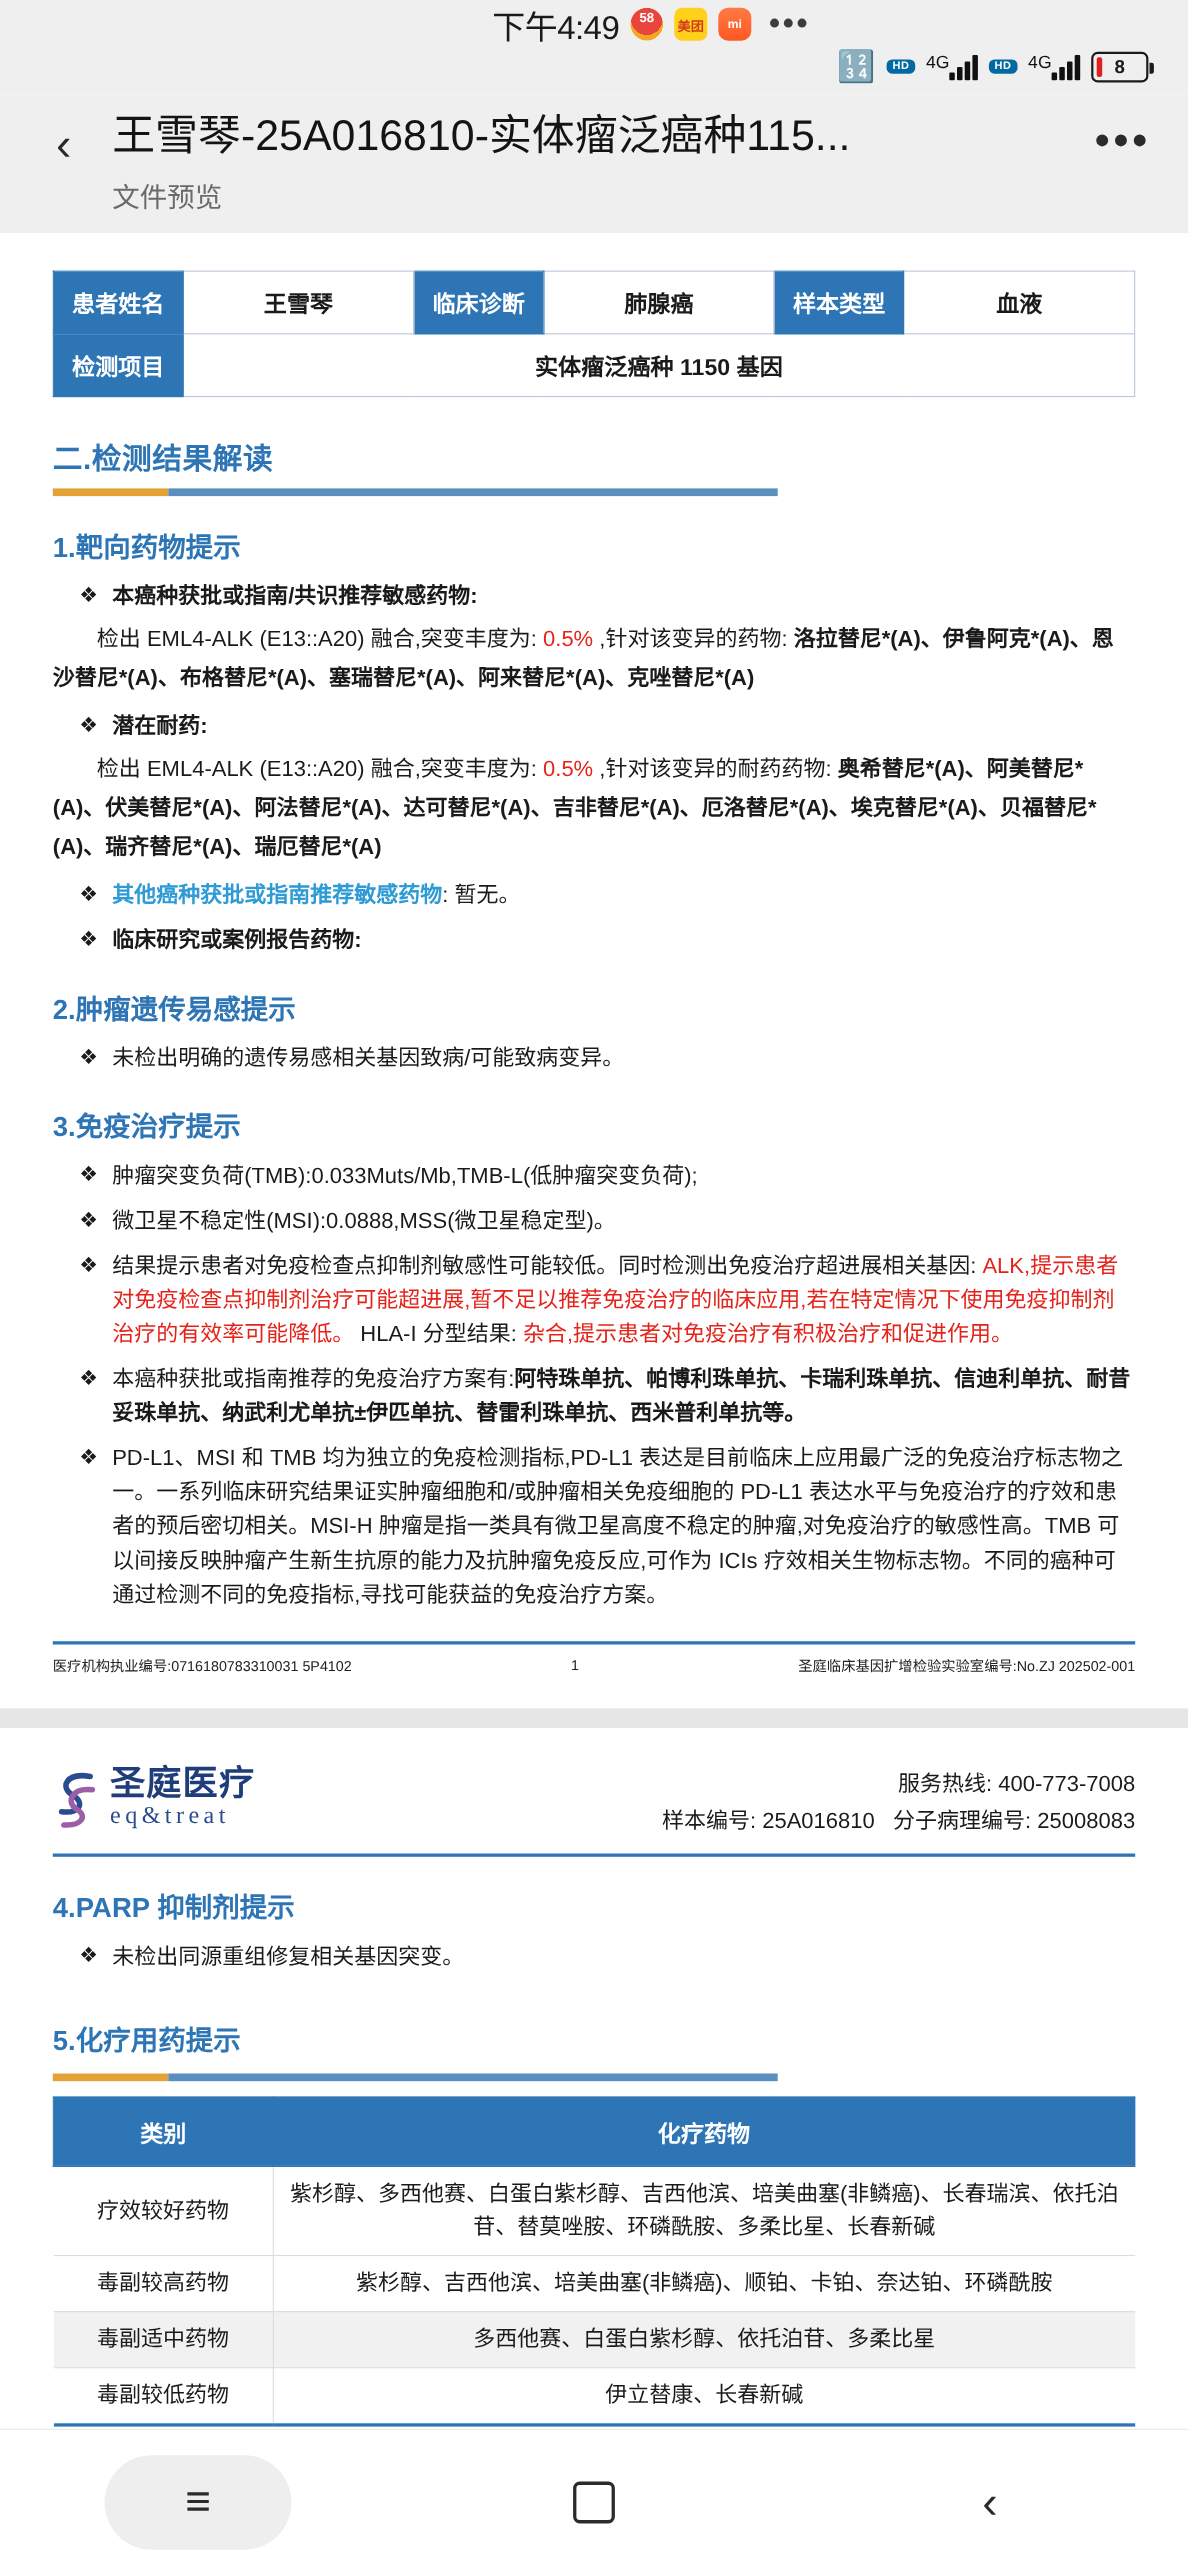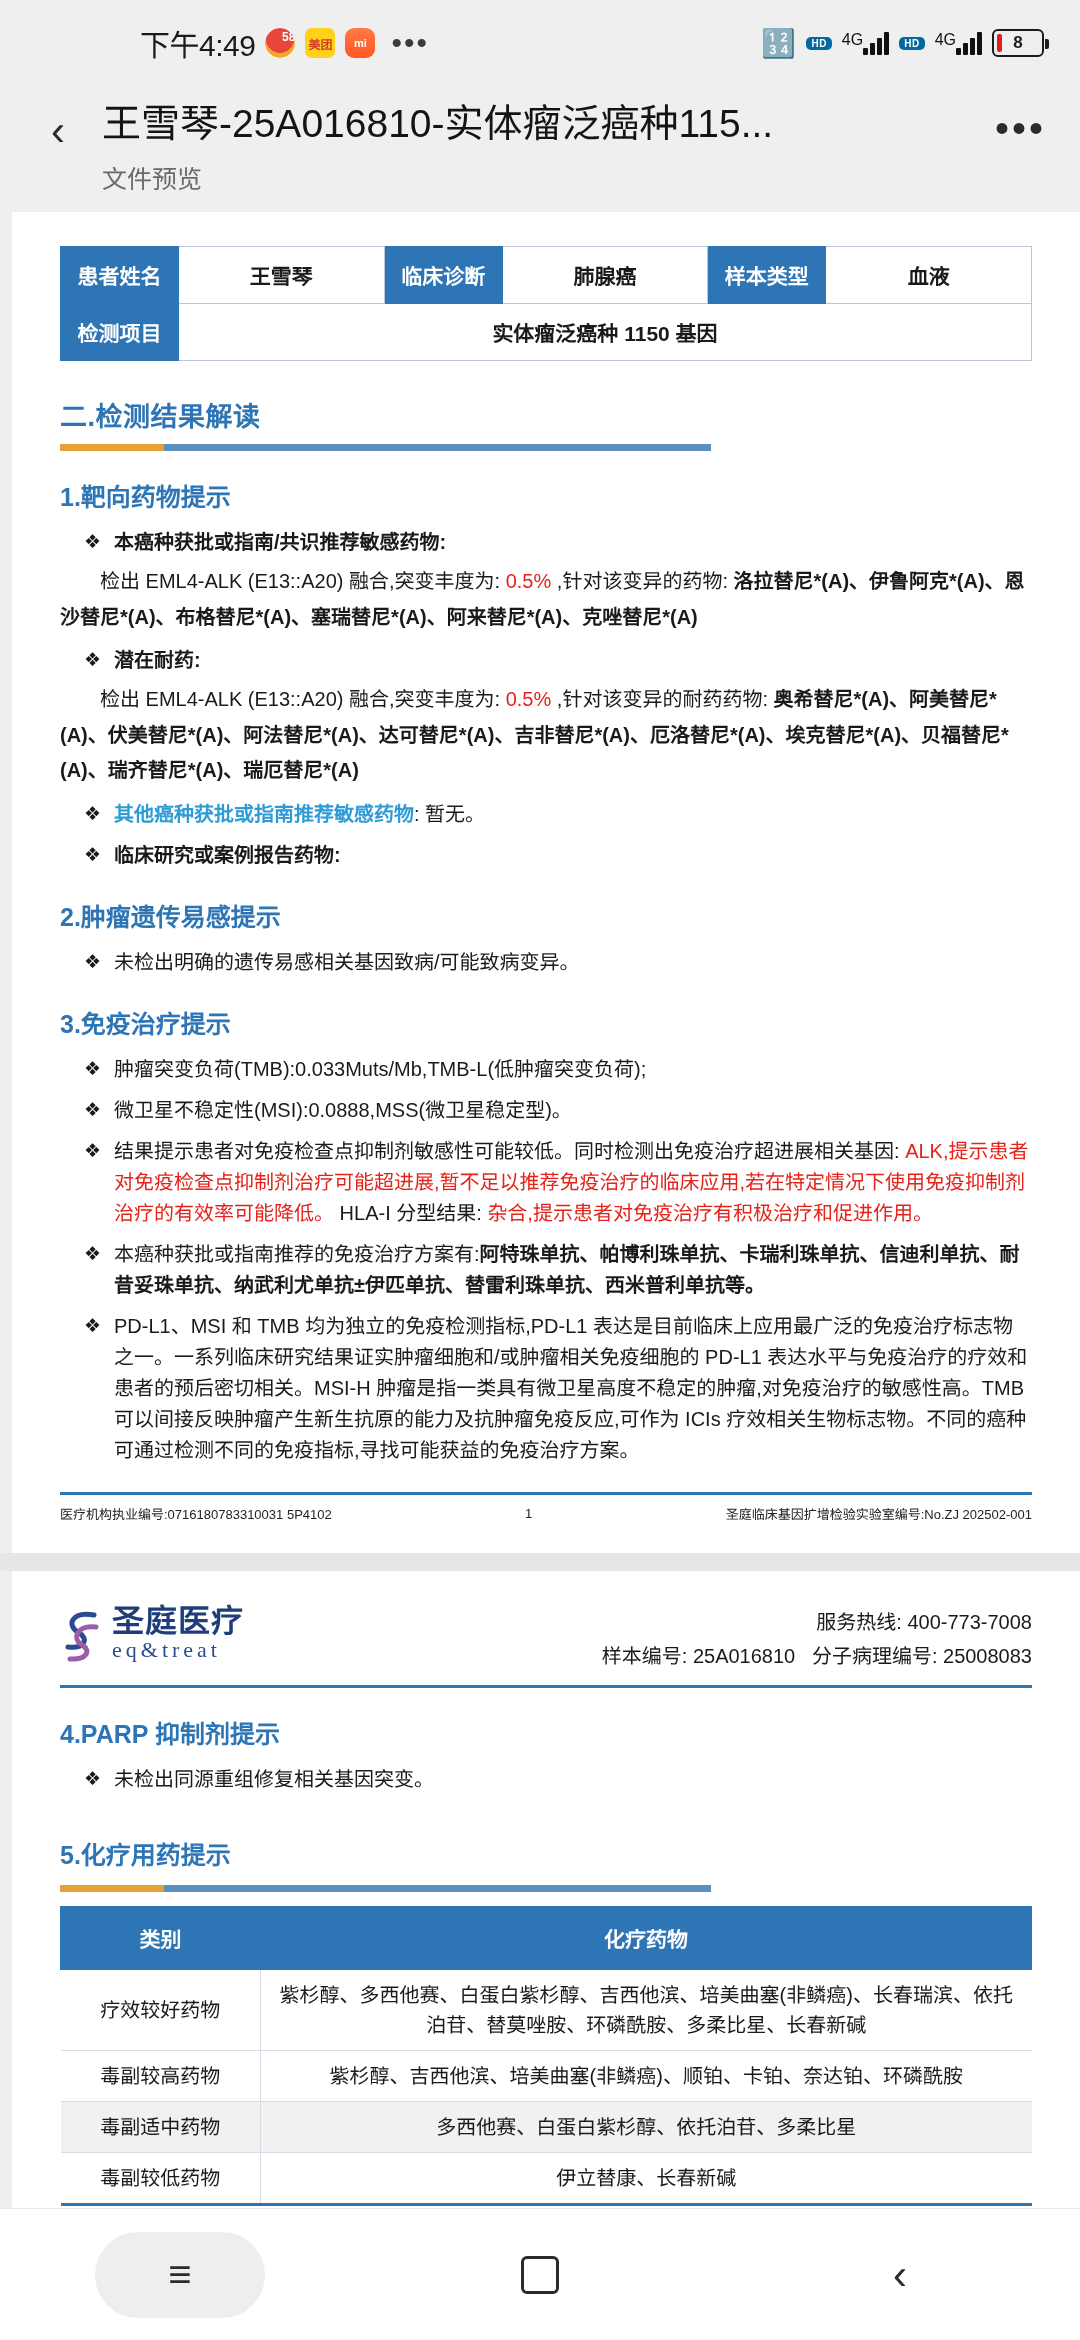--- a/index.html
+++ b/index.html
@@ -13,39 +13,40 @@
   body { position: relative; }
 
   
   .statusbar {
     height: 86px;
     background: #efeff0;
     display: flex;
     align-items: center;
     padding: 0 36px 0 0;
     position: relative;
+    flex-direction: column;
   }
   .sb-left {
     display: flex; align-items: center; gap: 10px;
     margin-left: 140px;
   }
   .sb-time {
     font-size: 30px; color: #1a1a1a; letter-spacing: -0.5px;
     font-family: "Liberation Sans", sans-serif;
   }
   .sb-badge {
     width: 30px; height: 30px; border-radius: 8px;
     display: inline-flex; align-items: center; justify-content: center;
     font-size: 13px; color: #fff; font-weight: bold; overflow: hidden;
   }
   .badge-58 { background: #ffffff; border-radius: 50%; position: relative; }
   .badge-58 .b58 {
     display:block; width:30px; height:30px; border-radius:50%;
     background: radial-gradient(circle at 50% 35%, #e8453c 0 58%, #f5a623 58% 100%);
-    color:#fff; font-size:12px; line-height:18px; text-align:right;
+    color:#fff; font-size:12px; line-height:18px; text-align:center;
   }
   .badge-mt { background: #ffd11a; color: #d23c1e; font-size: 12px; border-radius:7px;}
   .badge-mi { background: linear-gradient(180deg,#ff7a45,#ff5722); border-radius: 9px; }
   .badge-mi span { color:#fff; font-size: 11px; }
   .sb-dots { font-size: 30px; color: #3c3c3c; letter-spacing: 2px; margin-left: 6px;}
   .sb-right {
     margin-left: auto; display: flex; align-items: center; gap: 10px;
   }
   .ic { display:inline-block; }
   .ic-bt { font-size: 28px; color:#111; }
@@ -94,21 +95,20 @@
     flex:0 0 70px; text-align:right; font-size:40px; color:#2b2b2b;
     letter-spacing:3px; margin-top: 6px;
   }
 
   
   .doc { background:#efeff0; }
   .page {
     background:#ffffff;
     padding: 34px 48px 30px 48px;
     position: relative;
-    margin-left: 12px;
   }
   .page-gap { height: 18px; background:#e6e6e6; }
 
   
   table.info { width:100%; border-collapse: collapse; table-layout: fixed; }
   table.info td {
     border: 1px solid #b9c7d8;
     font-size: 21px; color:#1a1a1a; text-align:center;
     padding: 13px 4px; font-weight:600;
   }

